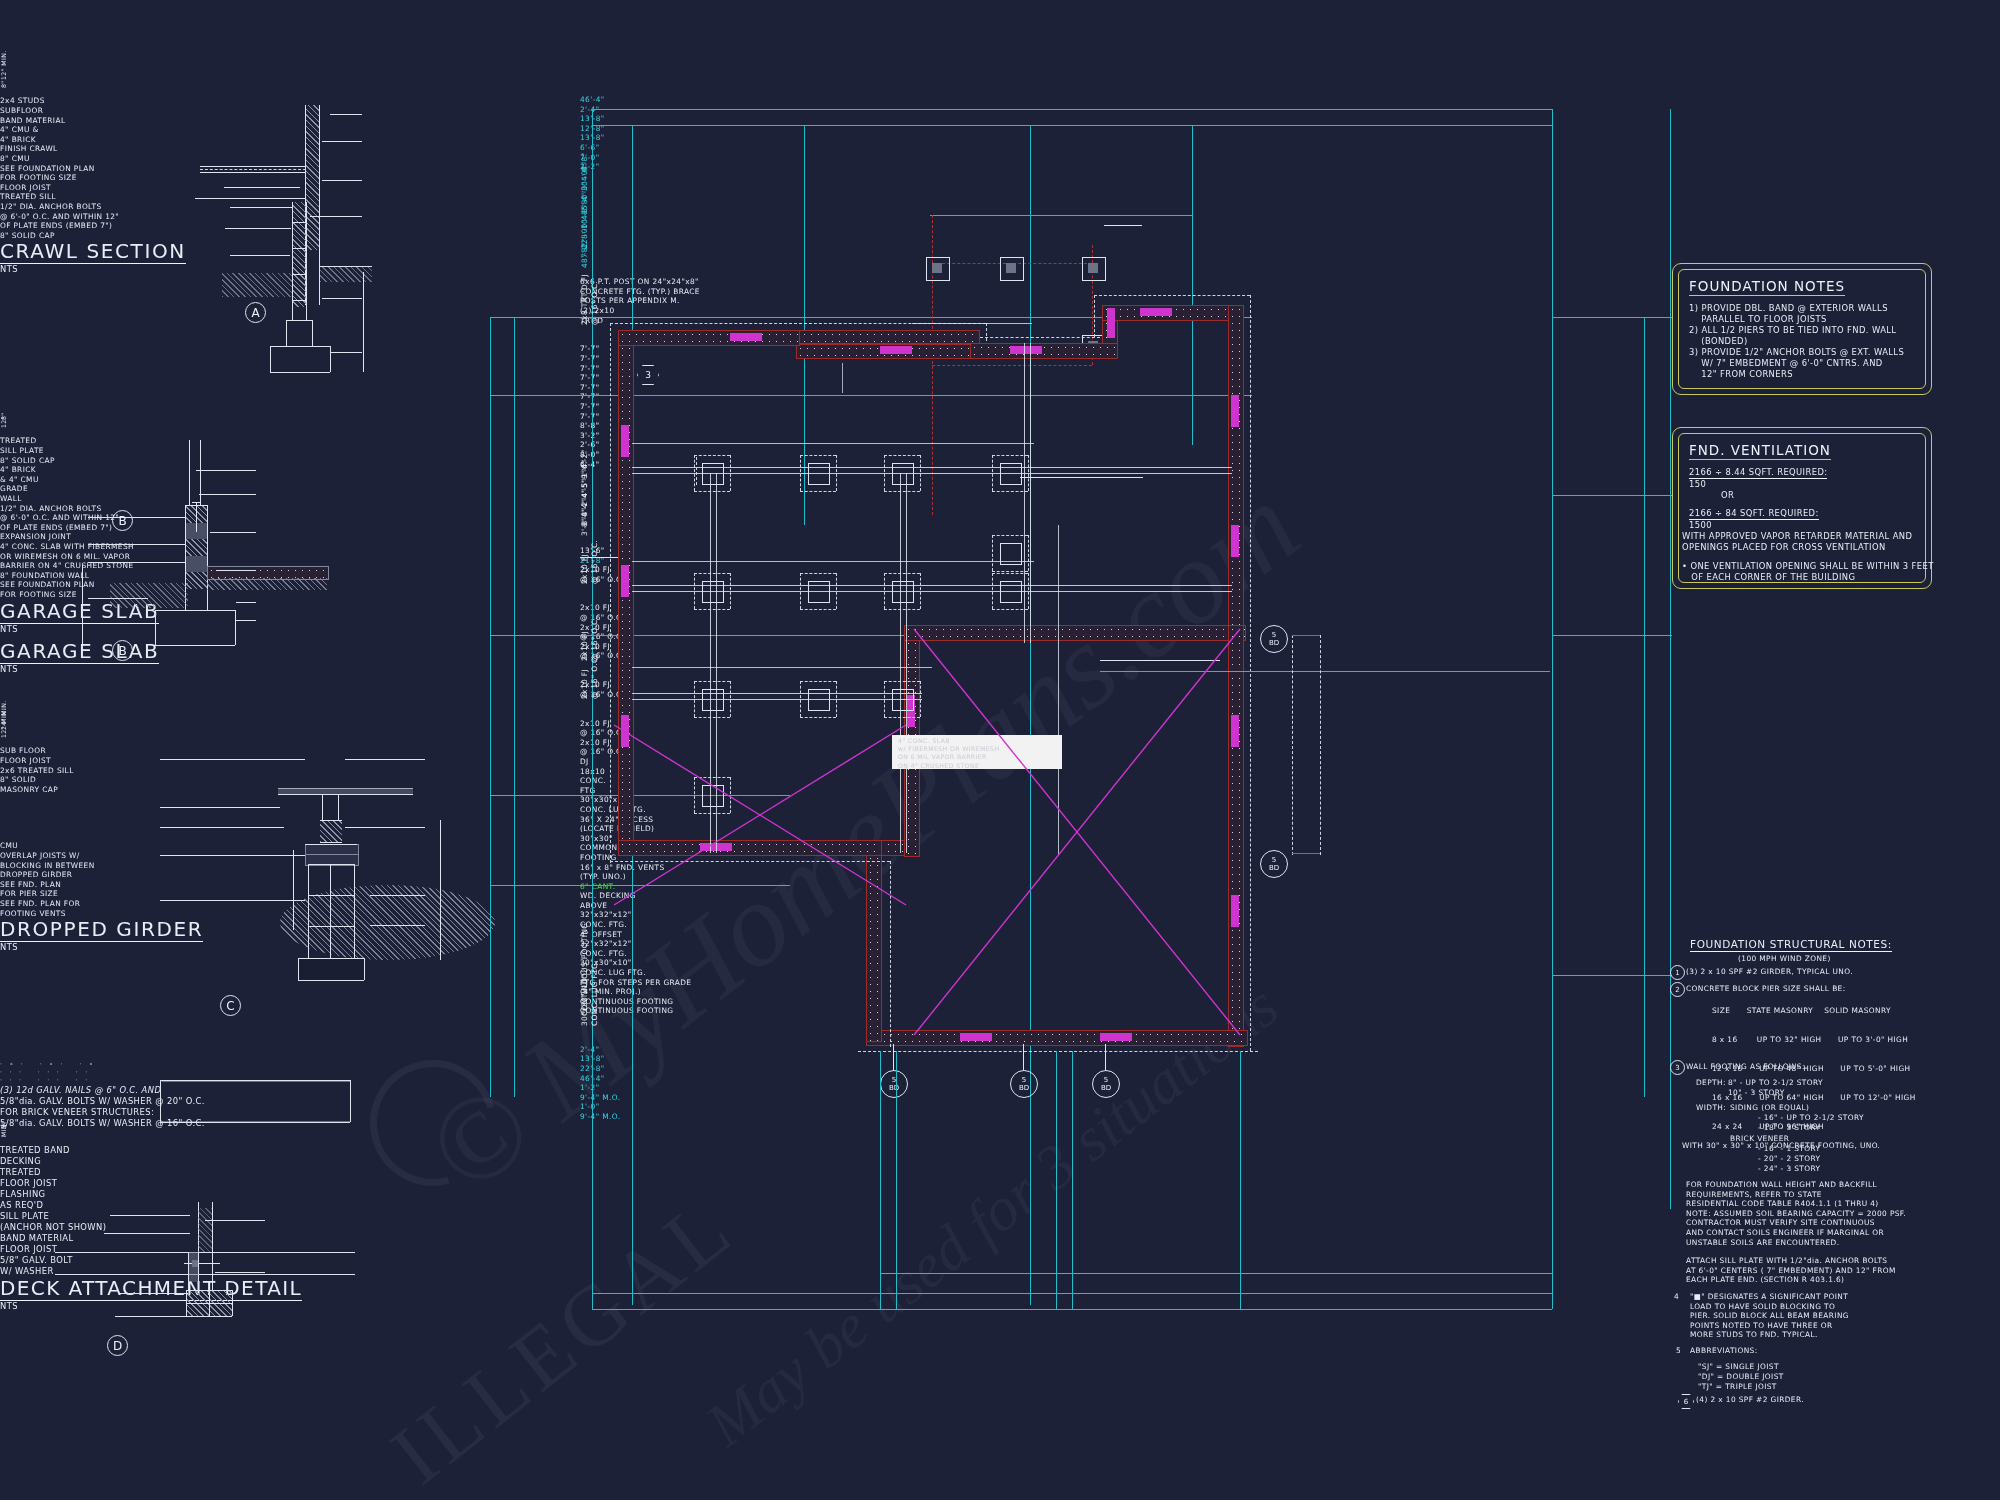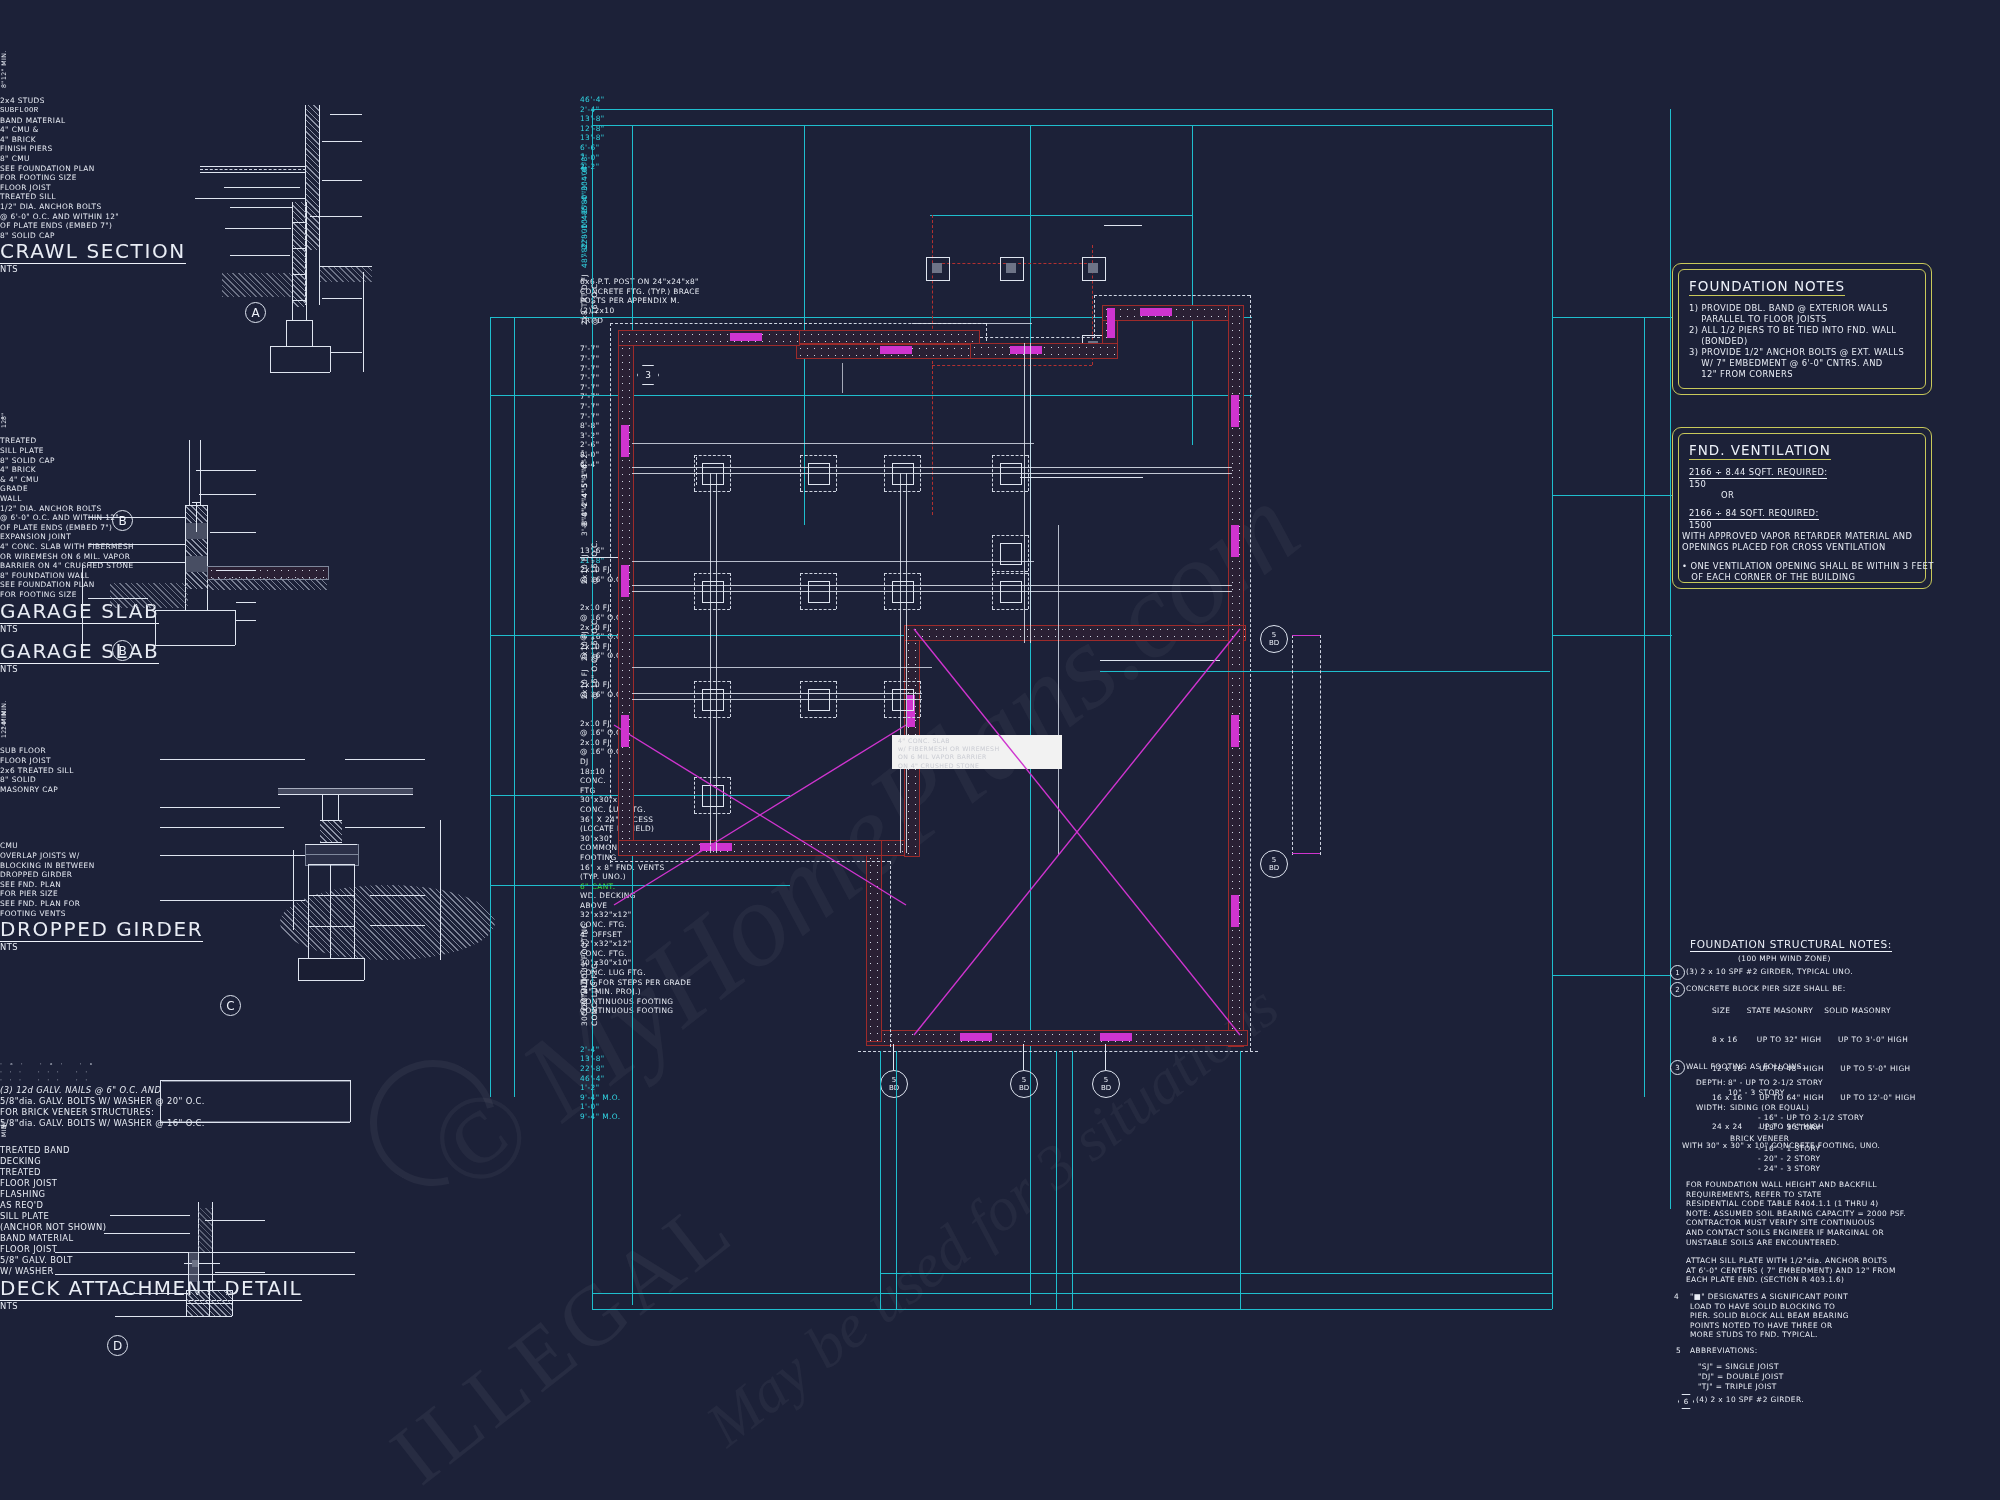--- a/index.html
+++ b/index.html
@@ -108,25 +108,25 @@
     
     <div class="line" style="left:330px;top:34px;width:32px;height:1px;"></div>
     <div class="line" style="left:322px;top:61px;width:40px;height:1px;"></div>
     <div class="line" style="left:322px;top:100px;width:40px;height:1px;"></div>
     <div class="line" style="left:310px;top:136px;width:52px;height:1px;"></div>
     <div class="line" style="left:340px;top:186px;width:22px;height:1px;"></div>
     <div class="line" style="left:322px;top:218px;width:40px;height:1px;"></div>
     <div class="line" style="left:330px;top:272px;width:32px;height:1px;"></div>
 
     <div class="cad t7" style="left:366px;top:29px;">2x4 STUDS</div>
-    <div class="cad t7" style="left:366px;top:56px;font-family:Liberation Mono, monospace;">SUBFLOOR</div>
+    <div class="cad t7" style="left:366px;top:56px;">SUBFLOOR</div>
     <div class="cad t7" style="left:366px;top:95px;">BAND MATERIAL</div>
     <div class="cad t7" style="left:366px;top:126px;">4" CMU &amp;
 4" BRICK</div>
-    <div class="cad t7" style="left:366px;top:181px;">FINISH PIERS</div>
+    <div class="cad t7" style="left:366px;top:181px;">FINISH CRAWL</div>
     <div class="cad t7" style="left:366px;top:213px;">8" CMU</div>
     <div class="cad t7" style="left:366px;top:266px;">SEE FOUNDATION PLAN
 FOR FOOTING SIZE</div>
 
     
     <div class="line" style="left:224px;top:107px;width:76px;height:1px;"></div>
     <div class="line" style="left:230px;top:127px;width:62px;height:1px;"></div>
     <div class="line" style="left:225px;top:148px;width:66px;height:1px;"></div>
     <div class="line" style="left:230px;top:175px;width:60px;height:1px;"></div>
     <div class="cad t7" style="left:123px;top:102px;">FLOOR JOIST</div>

